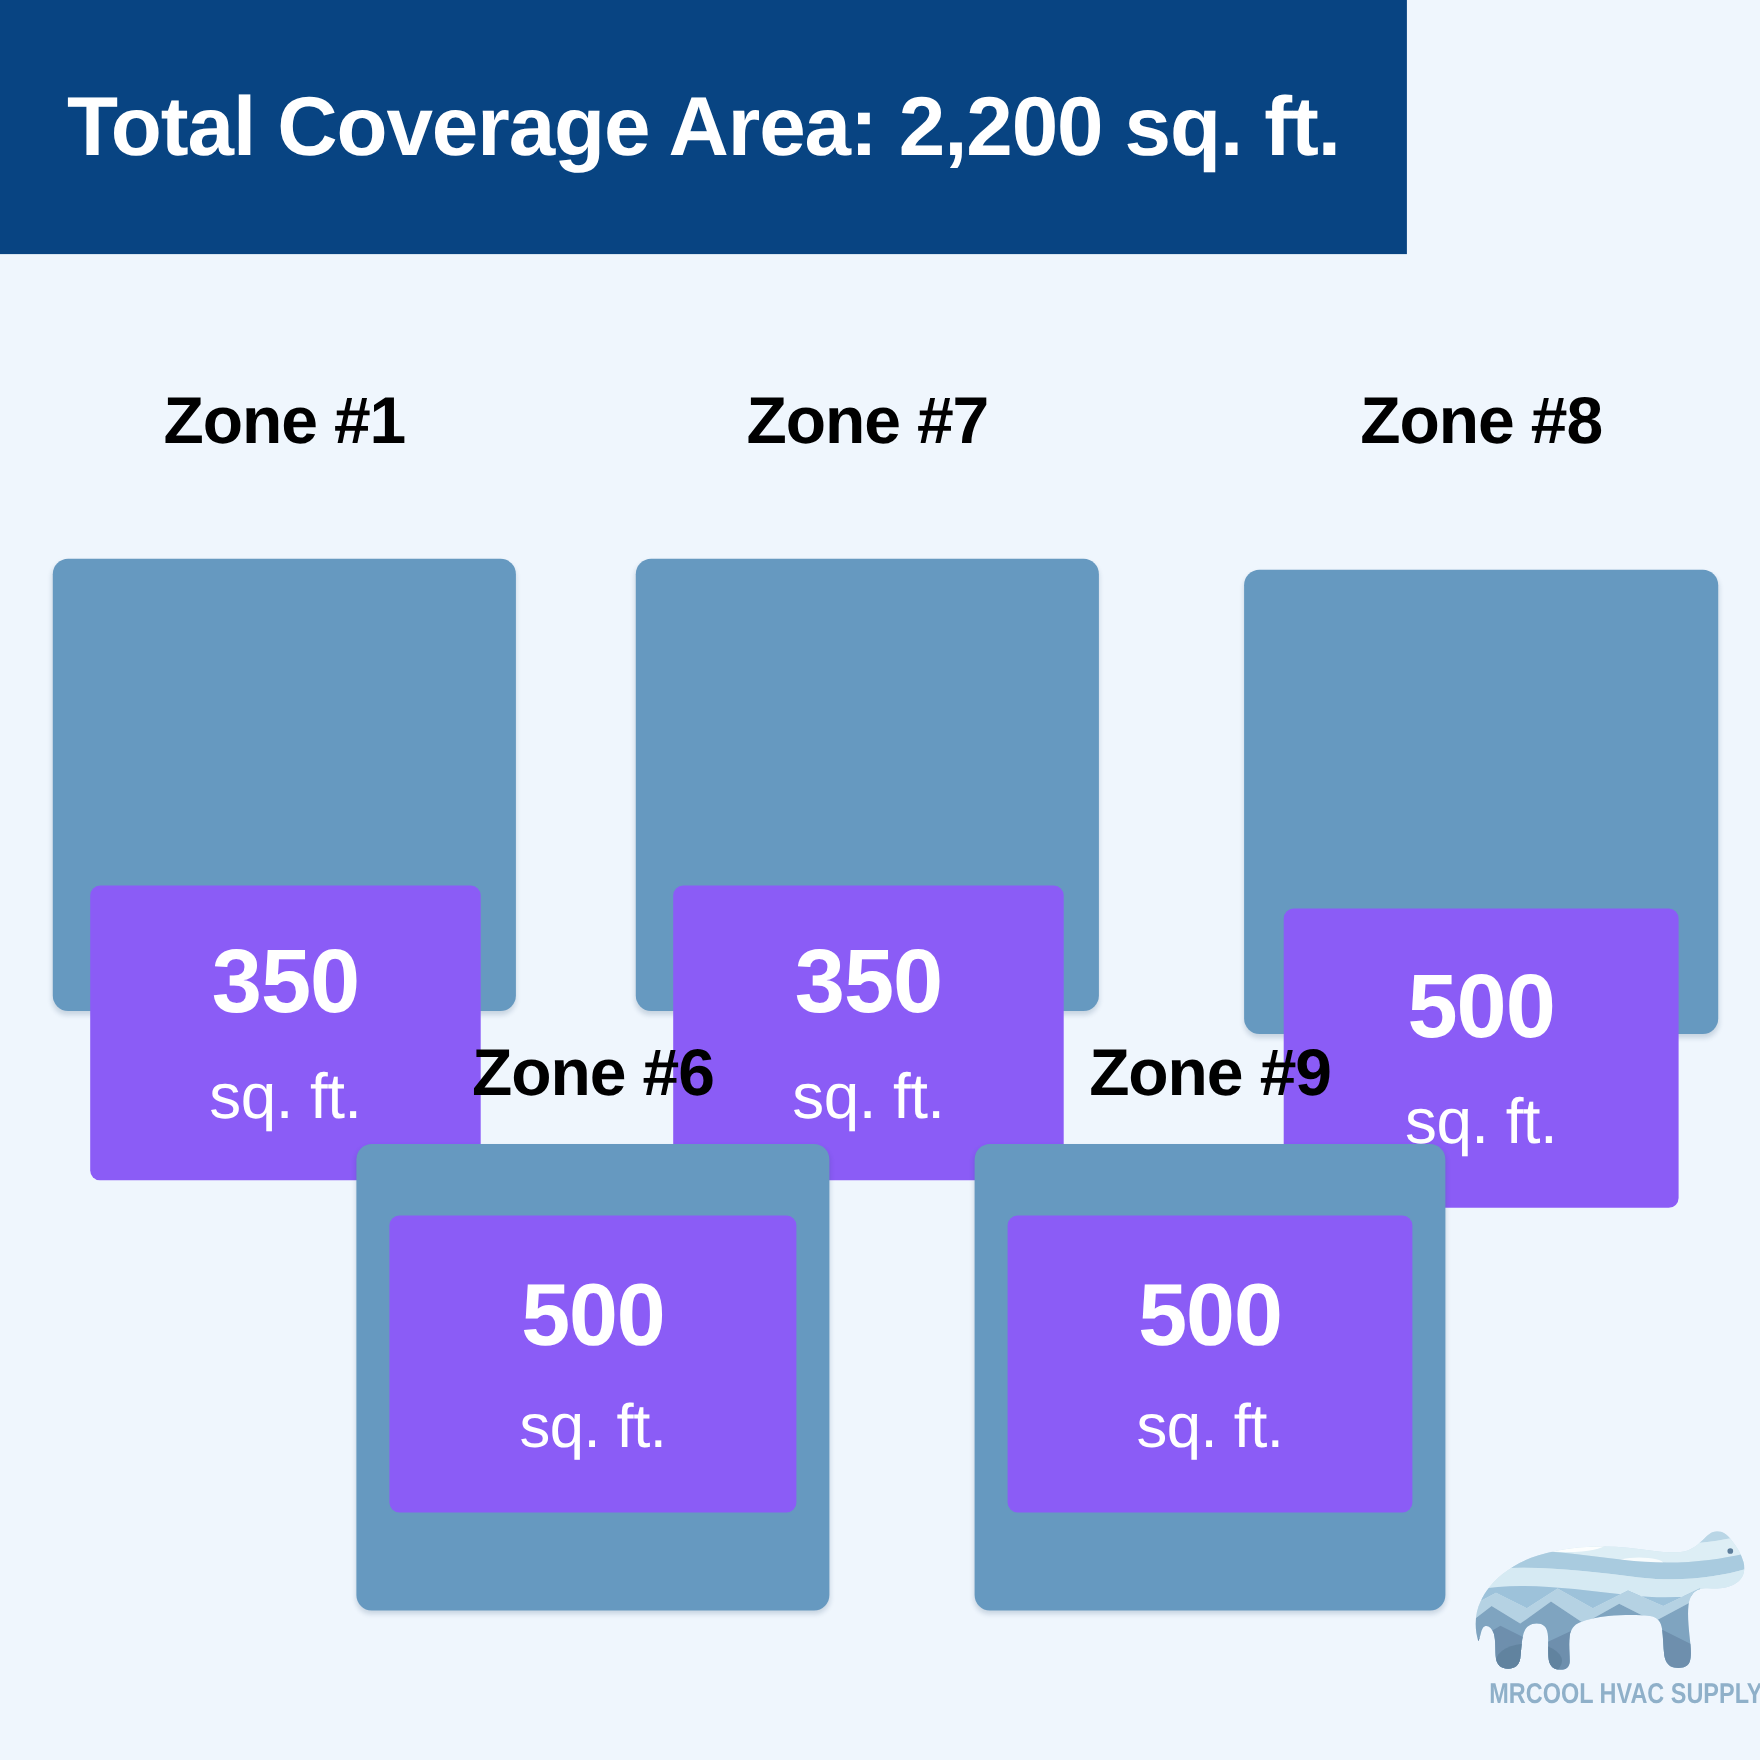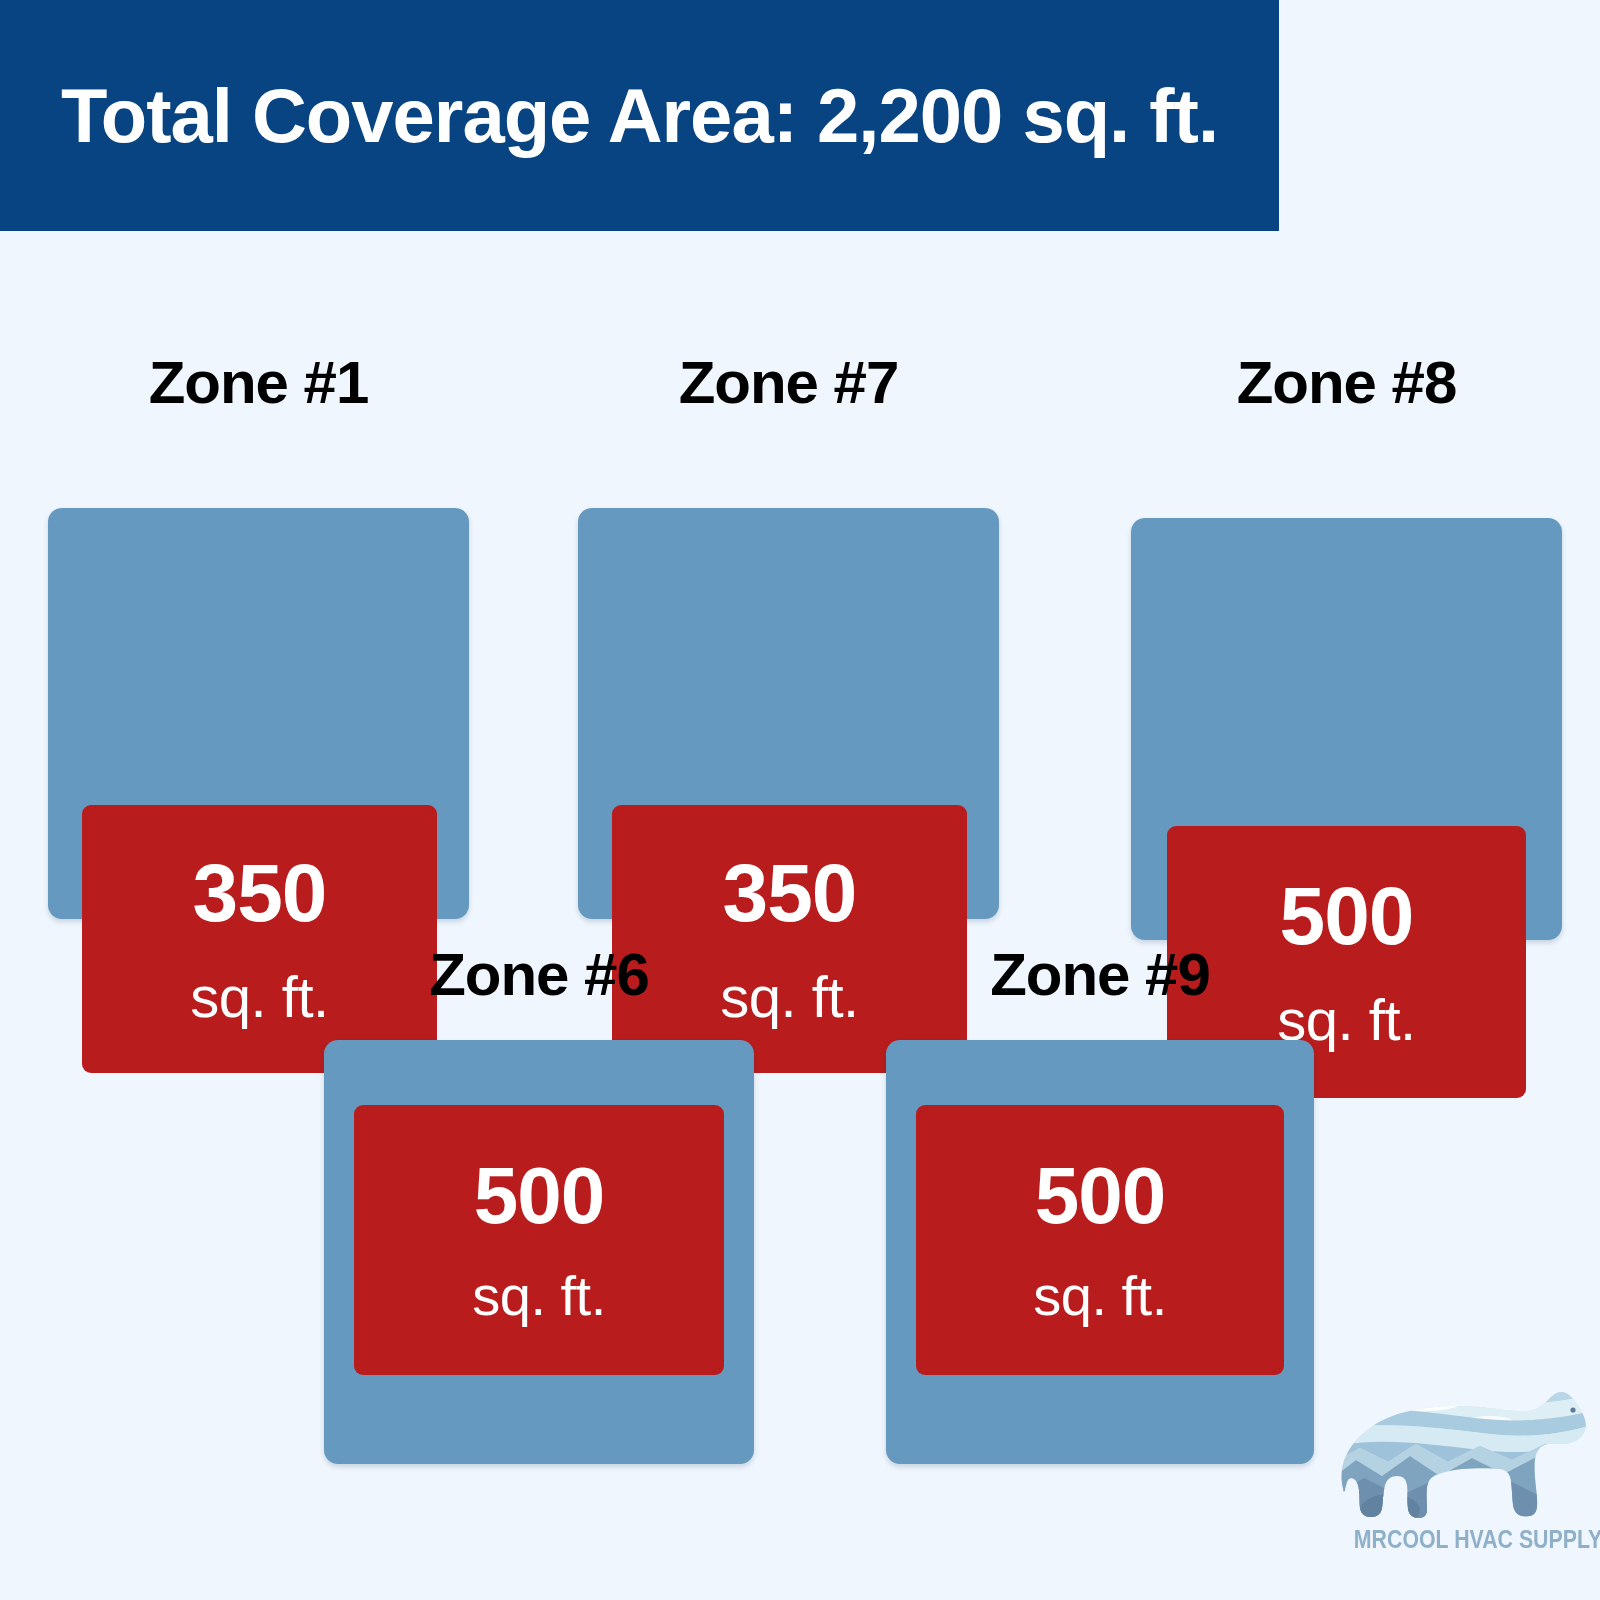--- a/index.html
+++ b/index.html
@@ -67,21 +67,21 @@
   .zone-card {
     position: absolute;
     background: #6699c0;
     border-radius: 14px;
     box-shadow: 0 3px 5px rgba(20,60,100,0.18);
     box-sizing: border-box;
   }
 
   .zone-inner {
     position: absolute;
-    background: #b91c1c;
+    background: #8b5cf6;
     border-radius: 9px;
     display: flex;
     flex-direction: column;
     align-items: center;
     justify-content: center;
     box-sizing: border-box;
   }
 
   .zone-value {
     color: #ffffff;

